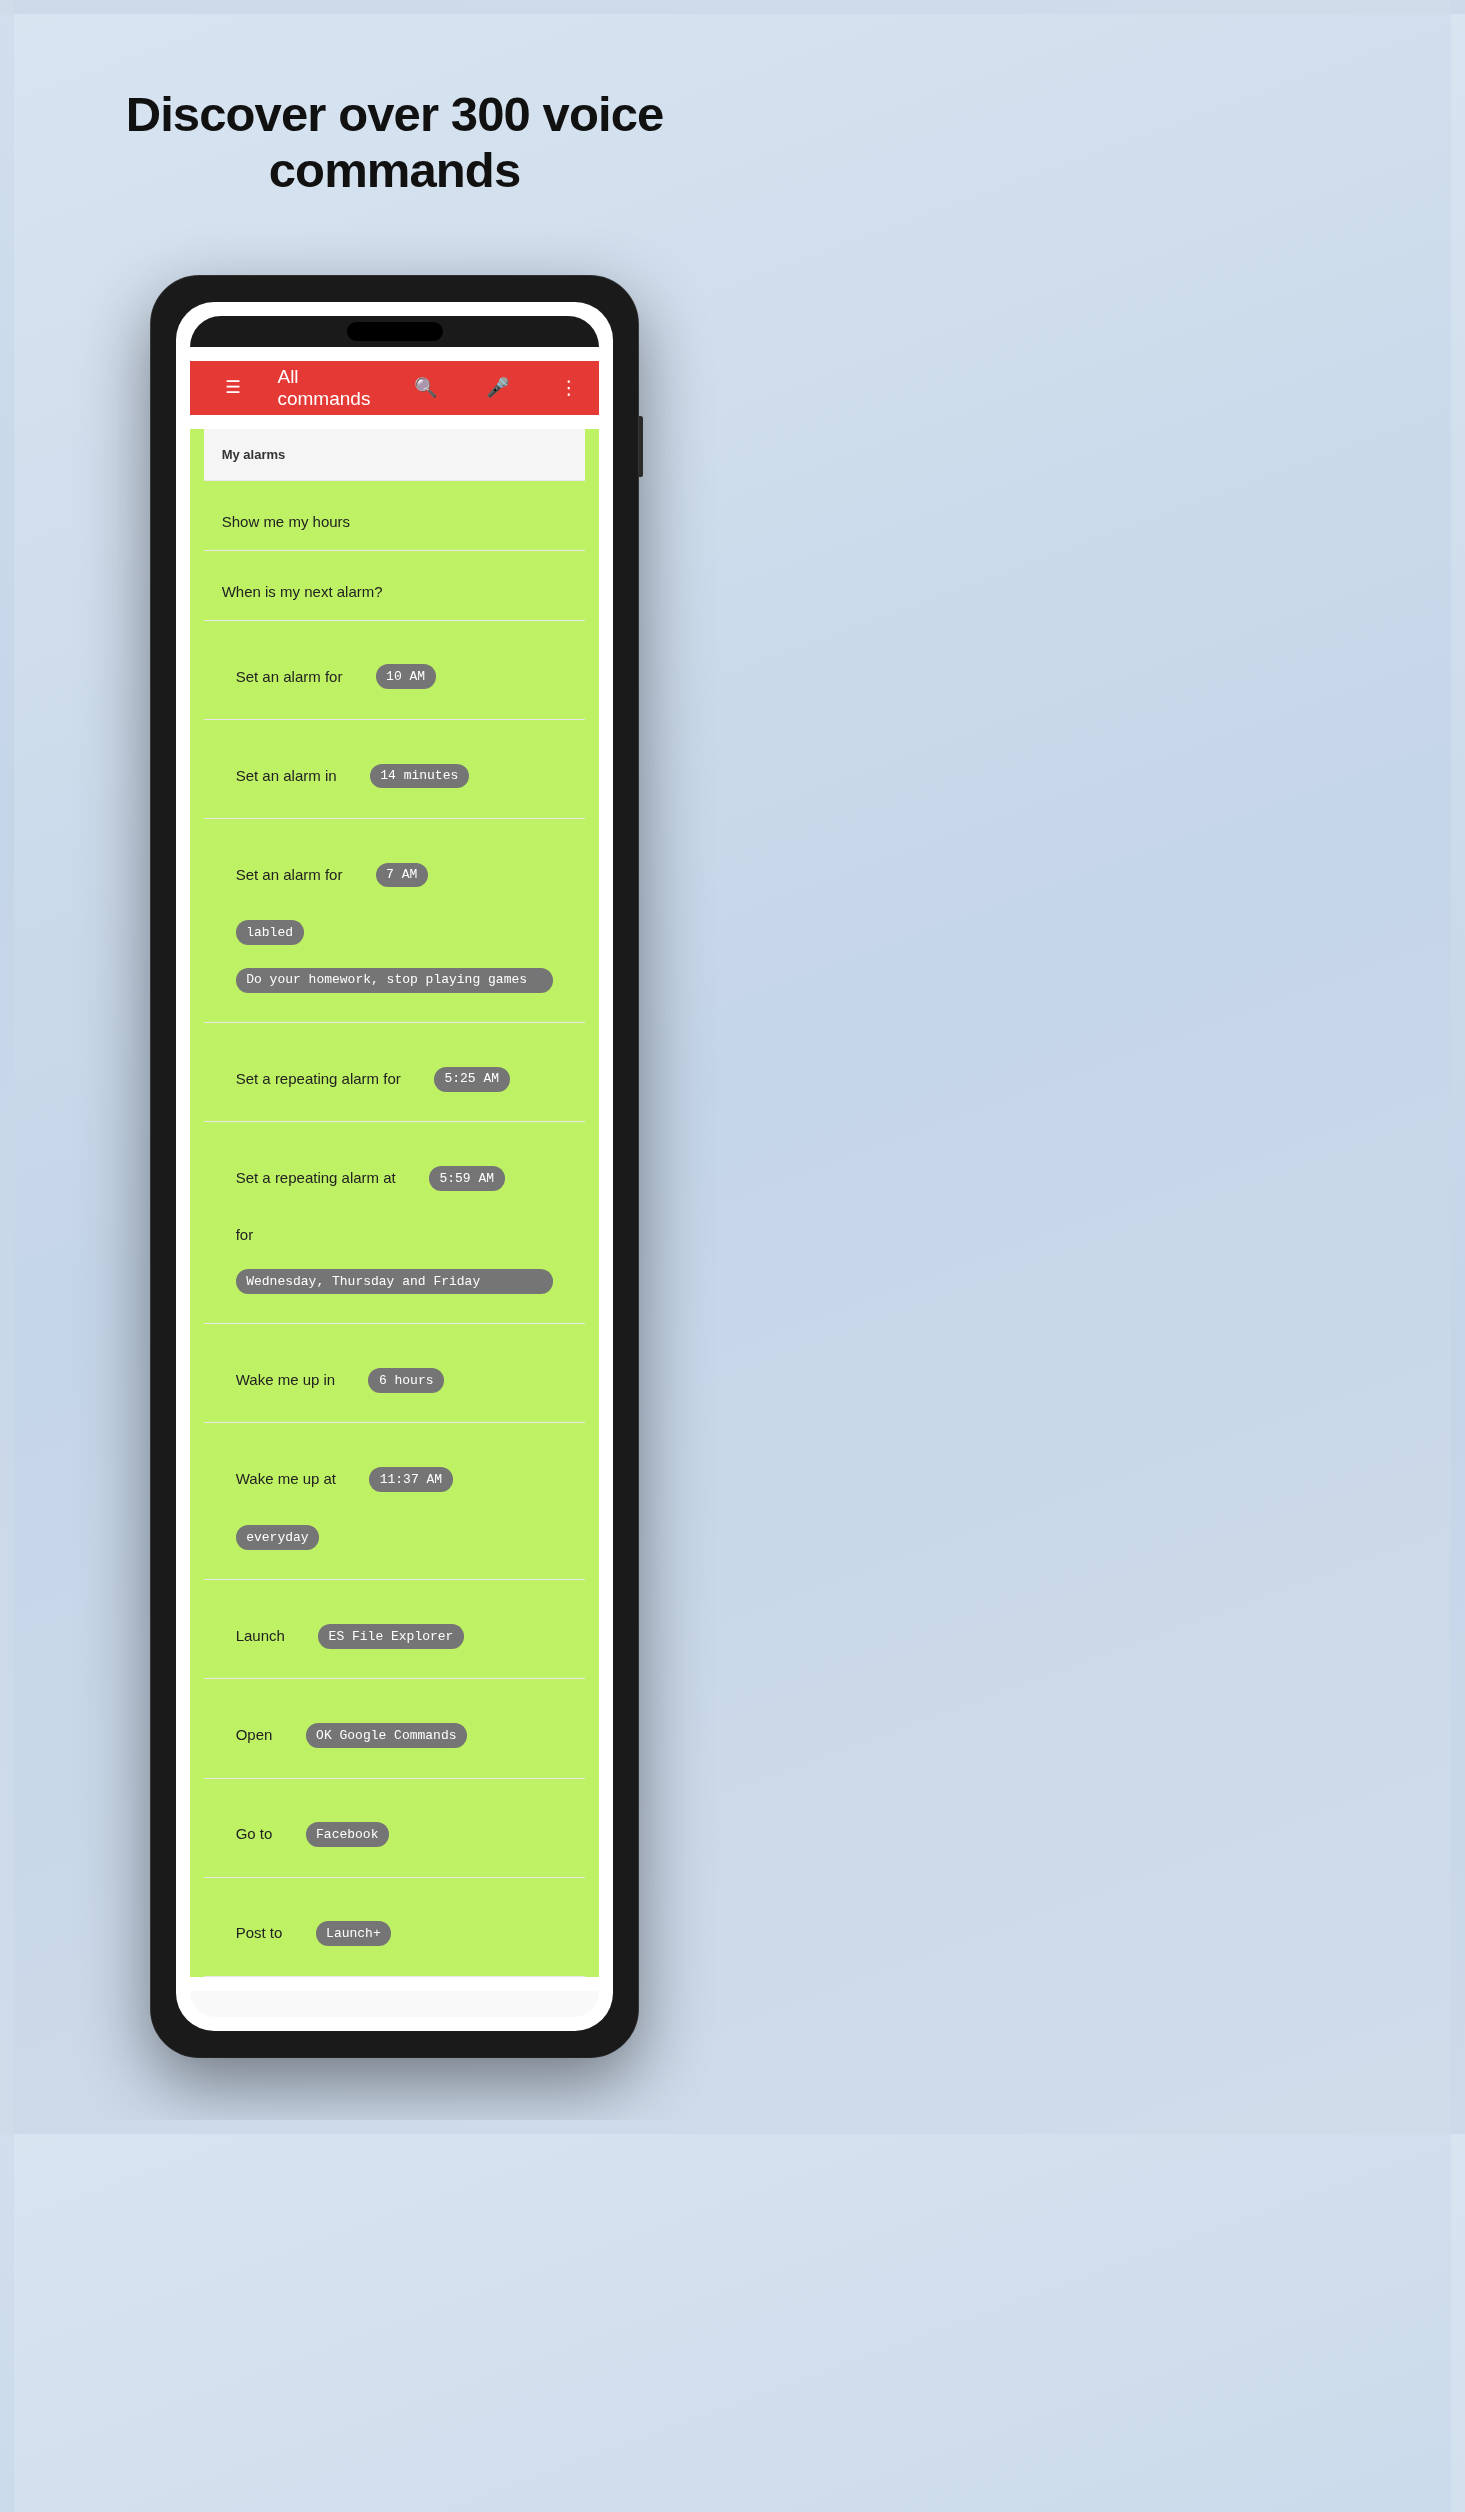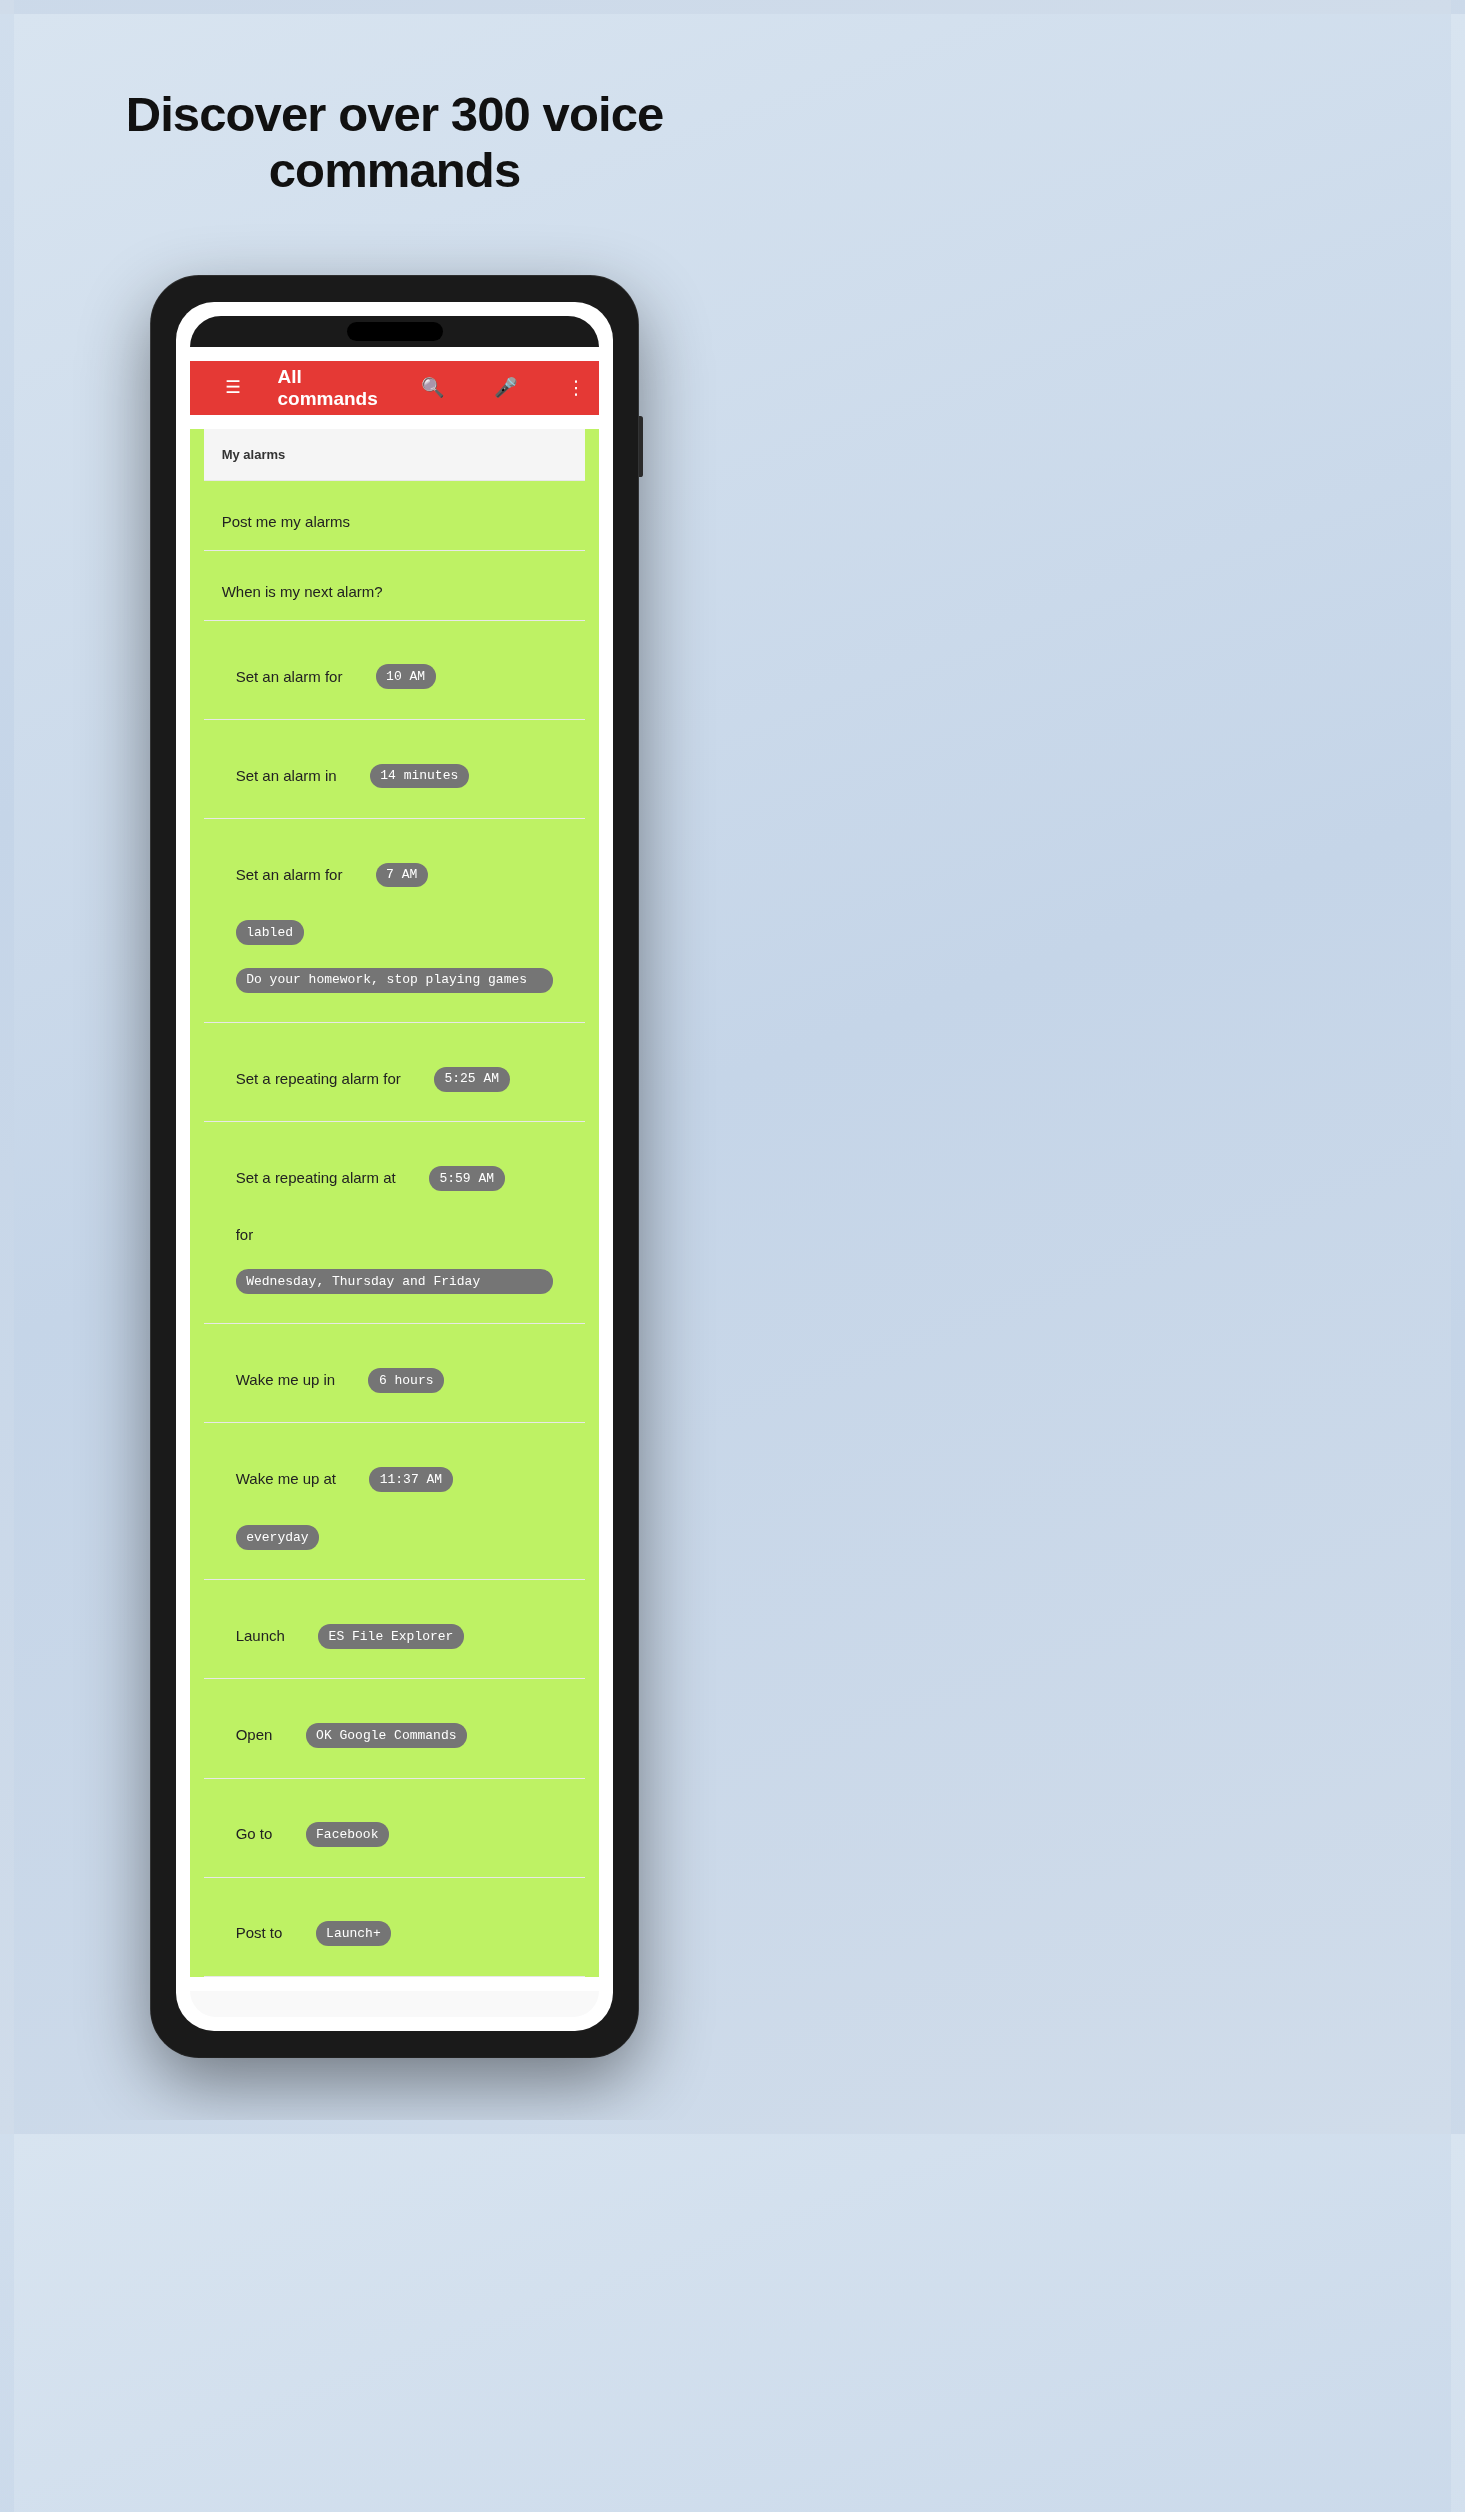--- a/index.html
+++ b/index.html
@@ -80,21 +80,21 @@
       display: flex;
       align-items: center;
       padding: 0 15.7px;
       height: 54px;
       gap: 10.5px;
     }
 
     .app-bar-title {
       color: #fff;
       font-size: 19px;
-      font-weight: 700;
+      font-weight: 400;
       flex: 1;
       margin-left: 7px;
     }
 
     .icon-btn {
       color: #fff;
       font-size: 19px;
       cursor: pointer;
       padding: 5.2px;
       display: flex;
@@ -178,21 +178,21 @@
       <div class="app-bar">
         <div class="icon-btn hamburger-icon">☰</div>
         <span class="app-bar-title">All commands</span>
         <div class="icon-btn">🔍</div>
         <div class="icon-btn">🎤</div>
         <div class="icon-btn">⋮</div>
       </div>
 
       <div class="cmd-list" id="cmd-list-container">
       <div class="cmd-item section-header">My alarms</div>
-          <div class="cmd-item">Post me my alarms</div>
+          <div class="cmd-item">Show me my hours</div>
           <div class="cmd-item">When is my next alarm?</div>
           <div class="cmd-item">
             <span>Set an alarm for </span>
             <span class="badge">10 AM</span>
           </div>
           <div class="cmd-item">
             <span>Set an alarm in </span>
             <span class="badge">14 minutes</span>
           </div>
           <div class="cmd-item">

